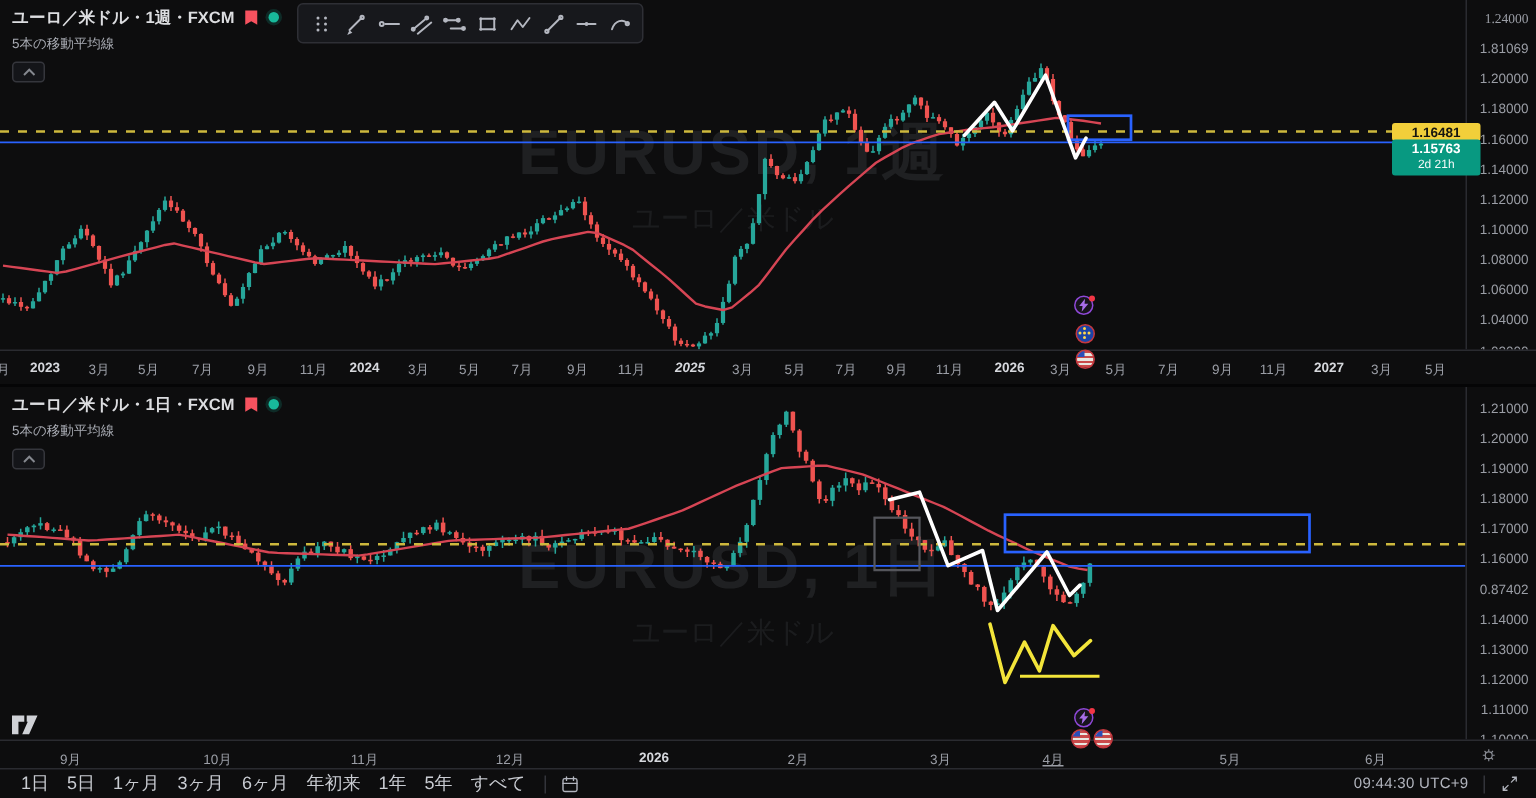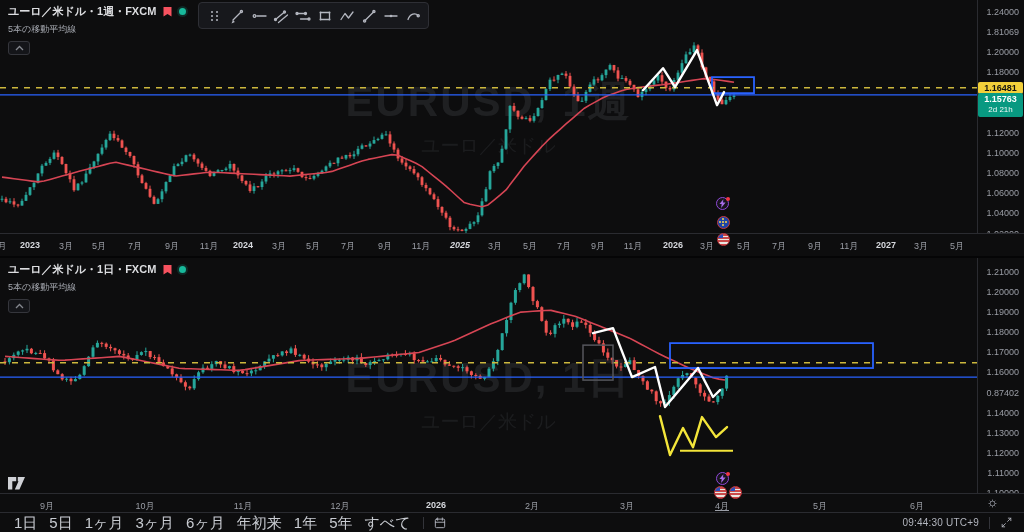--- a/index.html
+++ b/index.html
@@ -19,21 +19,21 @@
   .indicator-row{font-size:9px;color:#a9acb4;margin-top:4px;cursor:pointer;}
   .collapse-btn{margin-top:5px;width:22px;height:14px;background:#141519;border:1px solid #35363c;
       border-radius:3px;display:flex;align-items:center;justify-content:center;padding:0;cursor:pointer;}
   
   .price-axis{position:absolute;left:977px;top:0;width:47px;border-left:1px solid #2a2b30;z-index:3;cursor:ns-resize;}
   .paxis-label{position:absolute;right:6px;font-size:9px;color:#9b9ea6;line-height:10px;white-space:nowrap;}
   .time-axis{position:absolute;left:0;width:1024px;border-top:1px solid #2a2b30;z-index:3;cursor:ew-resize;background:#0d0d0e;}
   .taxis-label{position:absolute;top:6px;font-size:9px;color:#9b9ea6;transform:translateX(-50%);white-space:nowrap;}
   .taxis-label.year{color:#d6d8dd;font-weight:bold;}
   
-  .badge{position:absolute;left:978px;width:45px;text-align:center;font-size:9px;font-weight:bold;
+  .badge{position:absolute;left:928px;width:59px;text-align:center;font-size:9px;font-weight:bold;
          border-radius:2px;z-index:6;}
   .badge-alert{background:#f2cf3a;color:#15150f;height:12px;line-height:12px;}
   .badge-last{background:#089981;color:#fff;padding:1px 0 2px 0;line-height:10px;}
   .badge-last .countdown{font-weight:normal;font-size:8px;opacity:.95;margin-top:1px;}
   
   .dtoolbar{position:absolute;left:198px;top:2px;height:25px;background:#17181c;border:1px solid #2e2f35;
             border-radius:4px;display:flex;align-items:center;padding:0 5px;gap:1px;z-index:9;}
   .tool-btn{width:21px;height:21px;display:flex;align-items:center;justify-content:center;border-radius:3px;cursor:pointer;}
   .tool-btn svg{stroke:#b4b7c0;fill:none;stroke-width:1.3;stroke-linecap:round;stroke-linejoin:round;}
   .tool-btn svg .f{fill:#b4b7c0;stroke:none;}
@@ -43,21 +43,21 @@
   .ev-econ::after{content:"";position:absolute;top:-1px;right:-2px;width:4px;height:4px;background:#f23645;border-radius:50%;}
   .ev-eu{border:1.5px solid #c4383f;background:#1b44a8;}
   .ev-eu::after{content:"";position:absolute;left:50%;top:50%;width:2px;height:2px;margin:-1px 0 0 -1px;border-radius:50%;
       background:#ffd54a;box-shadow:0 -3px 0 #ffd54a,0 3px 0 #ffd54a,-3px 0 0 #ffd54a,3px 0 0 #ffd54a;}
   .ev-us{border:1.5px solid #c4383f;background:repeating-linear-gradient(180deg,#c94a4a 0 1.6px,#e8e6e0 1.6px 3.2px);overflow:hidden;}
   .ev-us::after{content:"";position:absolute;left:0px;top:0px;width:5px;height:4px;background:#2a4db8;}
   
   .bottom-toolbar{position:absolute;left:0;top:512px;width:1024px;height:19px;border-top:1px solid #2a2b30;
       background:#0d0d0e;display:flex;align-items:center;font-size:10px;z-index:10;}
   .ranges{display:flex;align-items:center;margin-left:8px;}
-  .range-btn{padding:0 6px;color:#c9ccd2;background:none;border:none;font-size:15px;cursor:pointer;
+  .range-btn{padding:0 6px;color:#c9ccd2;background:none;border:none;font-size:12px;cursor:pointer;
       font-family:"Liberation Sans",sans-serif;height:18px;}
   .tb-divider{width:1px;height:12px;background:#33343a;margin:0 6px;}
   .tb-icon{display:flex;align-items:center;justify-content:center;width:20px;height:18px;cursor:pointer;}
   .tb-icon svg{stroke:#b2b5be;fill:none;stroke-width:1.2;stroke-linecap:round;}
   .spacer{flex:1;}
   .clock{color:#b2b5be;letter-spacing:.2px;}
   .gear{position:absolute;z-index:8;display:flex;cursor:pointer;}
   .gear svg{stroke:#8b8e96;fill:none;stroke-width:1.1;}
   .tv-logo{position:absolute;z-index:6;cursor:pointer;}
 </style>
@@ -537,21 +537,21 @@
         <span class="status-dot"></span>
       </div>
       <div class="indicator-row">5本の移動平均線</div>
       <button class="collapse-btn">
         <svg width="9" height="6" viewBox="0 0 9 6">
             <polyline points="1,5 4.5,1.5 8,5" stroke="#85888f" fill="none" stroke-width="1.3"></polyline>
           </svg>
       </button>
     </header>
     <div class="price-axis" style="top:0;height:233px;" id="paxis-weekly">
-        <div class="paxis-label" style="top: 7px;">1.24000</div>
+        <div class="paxis-label" style="top: 7px; font-family: Liberation Serif, serif;">1.24000</div>
         <div class="paxis-label" style="top: 27.1364px;">1.81069</div>
         <div class="paxis-label" style="top: 47.2727px;">1.20000</div>
         <div class="paxis-label" style="top: 67.4091px;">1.18000</div>
         <div class="paxis-label" style="top: 87.5455px;">1.16000</div>
         <div class="paxis-label" style="top: 107.682px;">1.14000</div>
         <div class="paxis-label" style="top: 127.818px;">1.12000</div>
         <div class="paxis-label" style="top: 147.955px;">1.10000</div>
         <div class="paxis-label" style="top: 168.091px;">1.08000</div>
         <div class="paxis-label" style="top: 188.227px;">1.06000</div>
         <div class="paxis-label" style="top: 208.364px;">1.04000</div>
@@ -975,21 +975,21 @@
         <div class="paxis-label" style="top: 230px;">1.10000</div>
       </div>
     <div class="time-axis" style="top:235px;height:19px;" id="taxis-daily">
         <div class="taxis-label" style="left: 47px;">9月</div>
         <div class="taxis-label" style="left: 145px;">10月</div>
         <div class="taxis-label" style="left: 243px;">11月</div>
         <div class="taxis-label" style="left: 340px;">12月</div>
         <div class="taxis-label year" style="left: 436px;">2026</div>
         <div class="taxis-label" style="left: 532px;">2月</div>
         <div class="taxis-label" style="left: 627px;">3月</div>
-        <div class="taxis-label" style="left: 722px; text-decoration: underline;">4月</div>
+        <div class="taxis-label" style="left: 702px; text-decoration: underline;">4月</div>
         <div class="taxis-label" style="left: 820px;">5月</div>
         <div class="taxis-label" style="left: 917px;">6月</div>
       </div>
 
   </section>
 
   <div class="tv-logo" style="left:7px;top:476px;">
     <svg width="20" height="15" viewBox="0 0 20 15">
       <path d="M1 1 h8.2 v4.2 h-3.9 v8.3 h-4.3 z" fill="#cfd1d6"></path>
       <path d="M10.8 1 h7.2 l-5.6 12.5 h-4.6 l3.7 -8.3 h-0.7 z" fill="#cfd1d6"></path>

